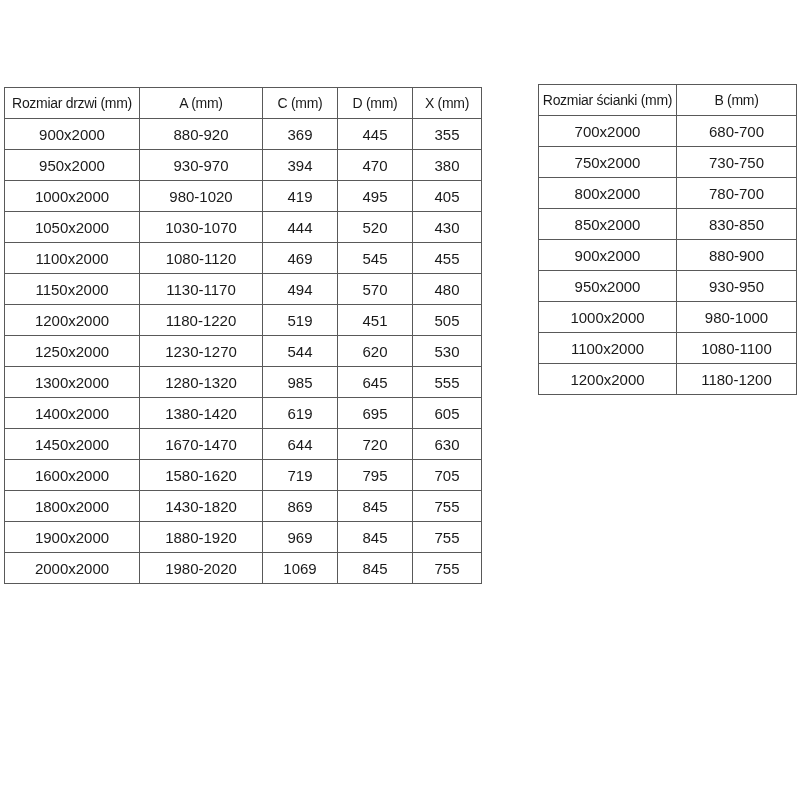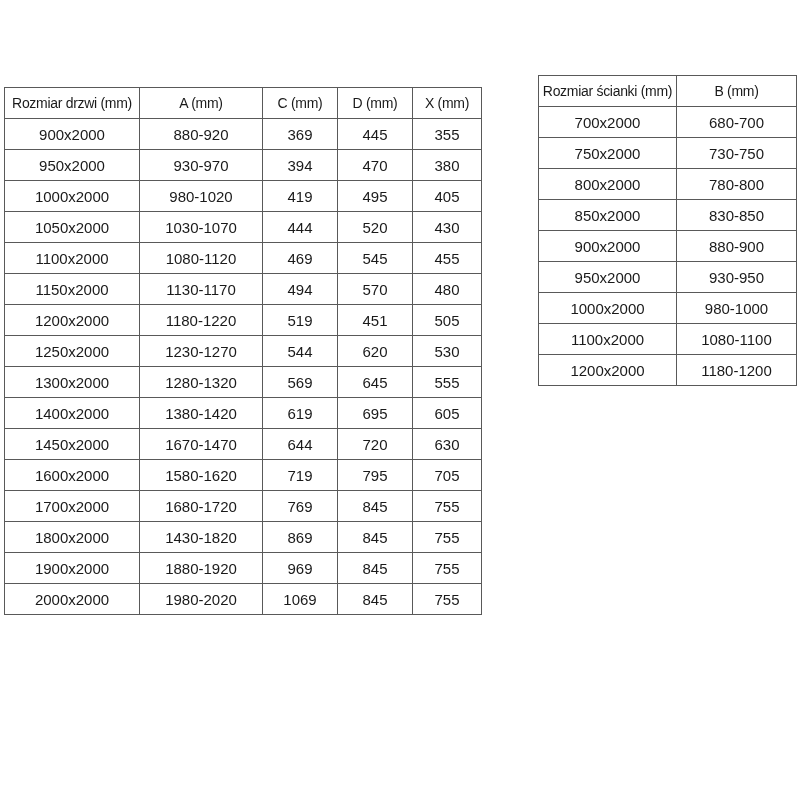--- a/index.html
+++ b/index.html
@@ -27,21 +27,21 @@
     text-align:center;
     vertical-align:middle;
     padding:0;
     white-space:nowrap;
     overflow:hidden;
     height:30px;
   }
   td{font-size:15px;}
   th{font-size:14px;font-weight:normal;letter-spacing:-0.3px;margin-left:14px;}
   #doors-table{left:4px;top:87px;width:477px;}
-  #walls-table{left:538px;top:75px;width:258px;}
+  #walls-table{left:538px;top:84px;width:258px;}
 </style>
 </head>
 <body>
 
 <div>
 
   <table id="doors-table">
     <colgroup>
       <col style="width:135px">
       <col style="width:123px">
@@ -111,21 +111,21 @@
         <tr>
           <td>1250x2000</td>
           <td>1230-1270</td>
           <td>544</td>
           <td>620</td>
           <td>530</td>
         </tr>
         <tr>
           <td>1300x2000</td>
           <td>1280-1320</td>
-          <td>569</td>
+          <td>985</td>
           <td>645</td>
           <td>555</td>
         </tr>
         <tr>
           <td>1400x2000</td>
           <td>1380-1420</td>
           <td>619</td>
           <td>695</td>
           <td>605</td>
         </tr>
@@ -135,27 +135,20 @@
           <td>644</td>
           <td>720</td>
           <td>630</td>
         </tr>
         <tr>
           <td>1600x2000</td>
           <td>1580-1620</td>
           <td>719</td>
           <td>795</td>
           <td>705</td>
-        </tr>
-        <tr>
-          <td>1700x2000</td>
-          <td>1680-1720</td>
-          <td>769</td>
-          <td>845</td>
-          <td>755</td>
         </tr>
         <tr>
           <td>1800x2000</td>
           <td>1430-1820</td>
           <td>869</td>
           <td>845</td>
           <td>755</td>
         </tr>
         <tr>
           <td>1900x2000</td>
@@ -189,21 +182,21 @@
         <tr>
           <td>700x2000</td>
           <td>680-700</td>
         </tr>
         <tr>
           <td>750x2000</td>
           <td>730-750</td>
         </tr>
         <tr>
           <td>800x2000</td>
-          <td>780-800</td>
+          <td>780-700</td>
         </tr>
         <tr>
           <td>850x2000</td>
           <td>830-850</td>
         </tr>
         <tr>
           <td>900x2000</td>
           <td>880-900</td>
         </tr>
         <tr>

